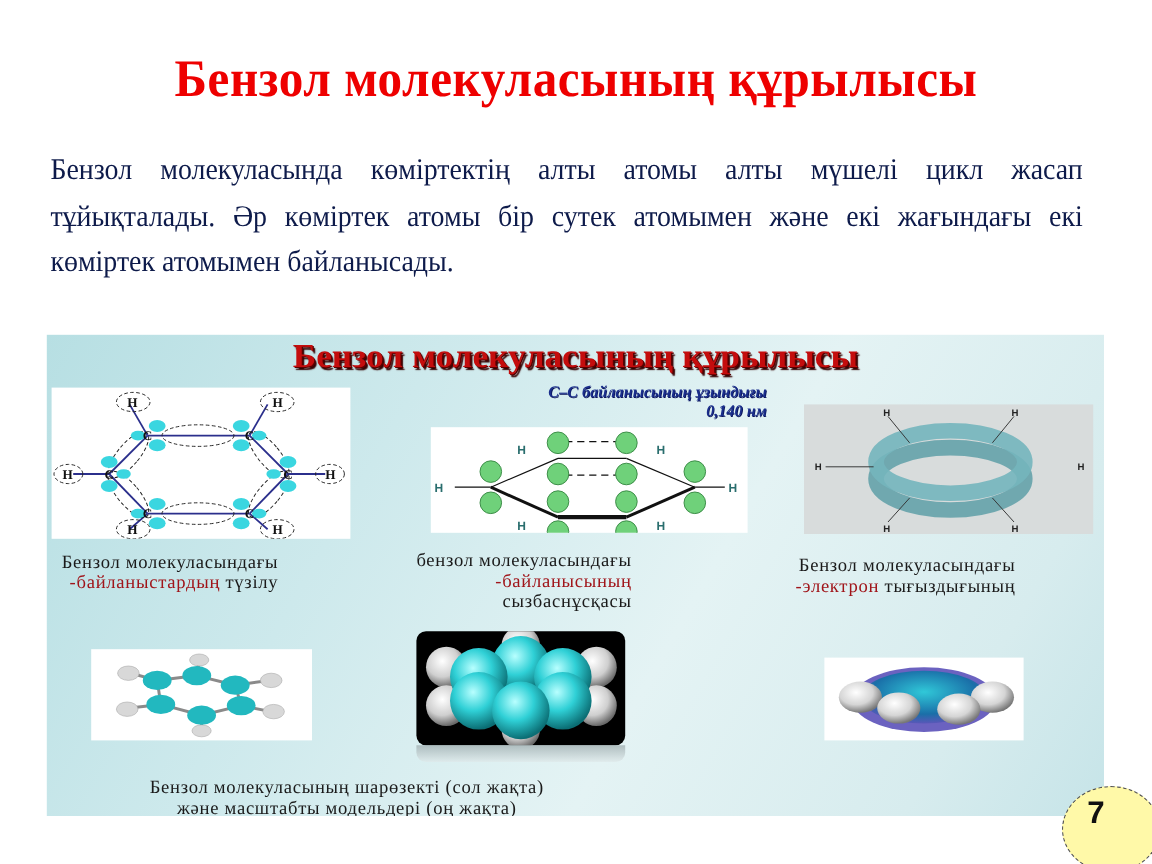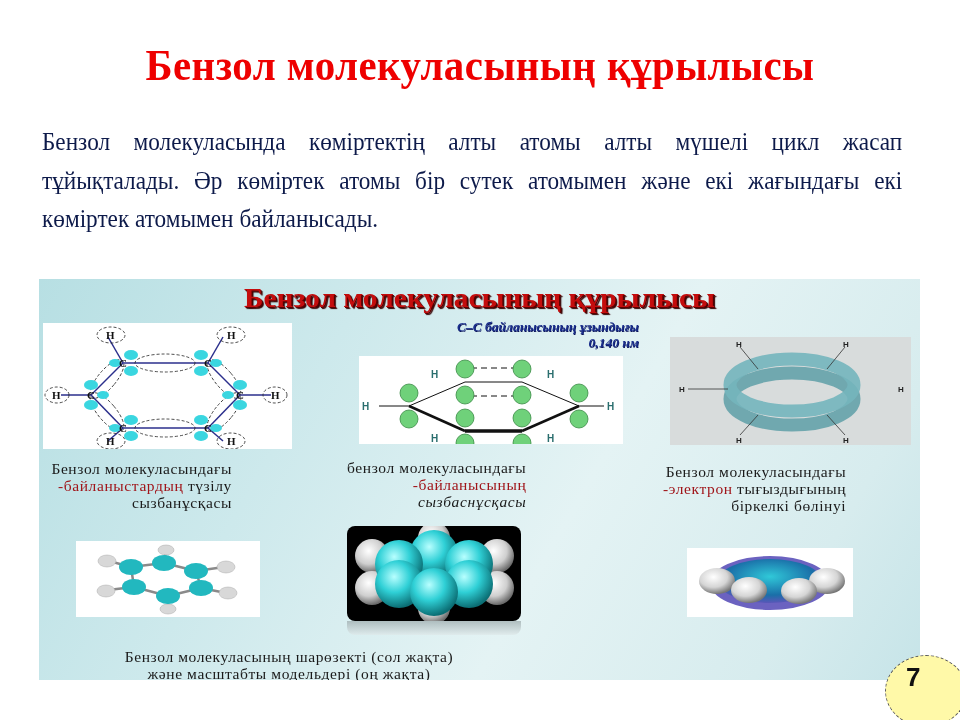--- a/index.html
+++ b/index.html
@@ -156,31 +156,29 @@
           <text x="228" y="55">H</text>
           <text x="66" y="106">H</text>
           <text x="173" y="106">H</text>
       </g>
     </svg>
   </div>
 
   <div class="cap" style="left:5px;top:181px;">
     <div>Бензол молекуласындағы</div>
     <div style="padding-left:14px;"><span class="red">-байланыстардың</span><span> түзілу</span></div>
-    <div>сызбанұсқасы</div>
   </div>
   <div class="cap" style="left:308px;top:180px;">
     <div>бензол молекуласындағы</div>
     <div style="padding-left:60px;"><span class="red">-байланысының</span></div>
-    <div style="padding-left:40px;font-style:italic;">сызбаснұсқасы</div>
+    <div style="padding-left:40px;">сызбаснұсқасы</div>
   </div>
   <div class="cap" style="left:612px;top:184px;">
     <div>Бензол молекуласындағы</div>
     <div style="padding-left:12px;"><span class="red">-электрон</span><span> тығыздығының</span></div>
-    <div style="padding-left:50px;">біркелкі бөлінуі</div>
   </div>
 
   <div class="img" style="left:37px;top:262px;width:184px;height:76px;">
     <svg width="184" height="76" viewBox="0 0 184 76">
       <g stroke="#8a8a8a" stroke-width="2.5">
         <line x1="55" y1="26" x2="88" y2="22"></line>
           <line x1="88" y1="22" x2="120" y2="30"></line>
           <line x1="120" y1="30" x2="125" y2="47"></line>
           <line x1="125" y1="47" x2="92" y2="55"></line>
           <line x1="92" y1="55" x2="58" y2="46"></line>

